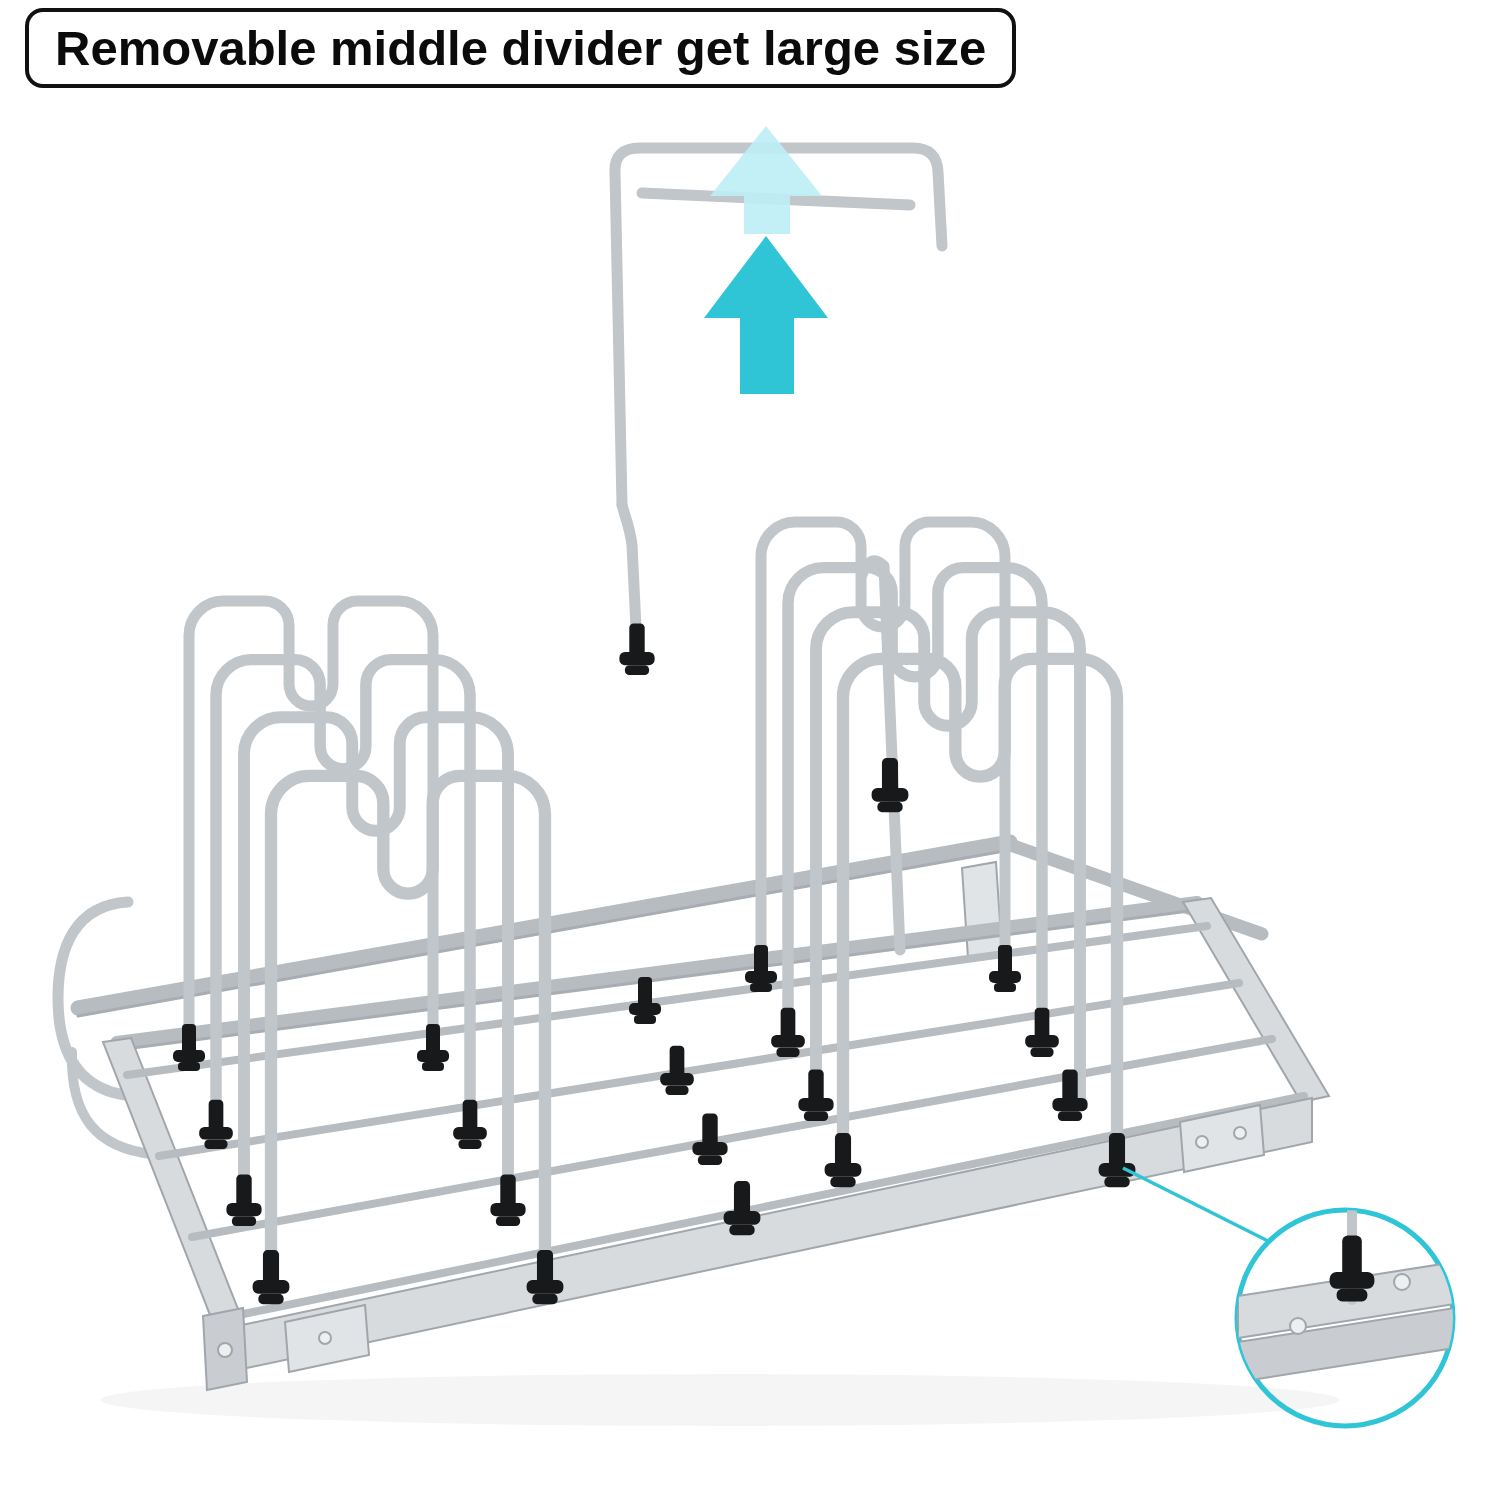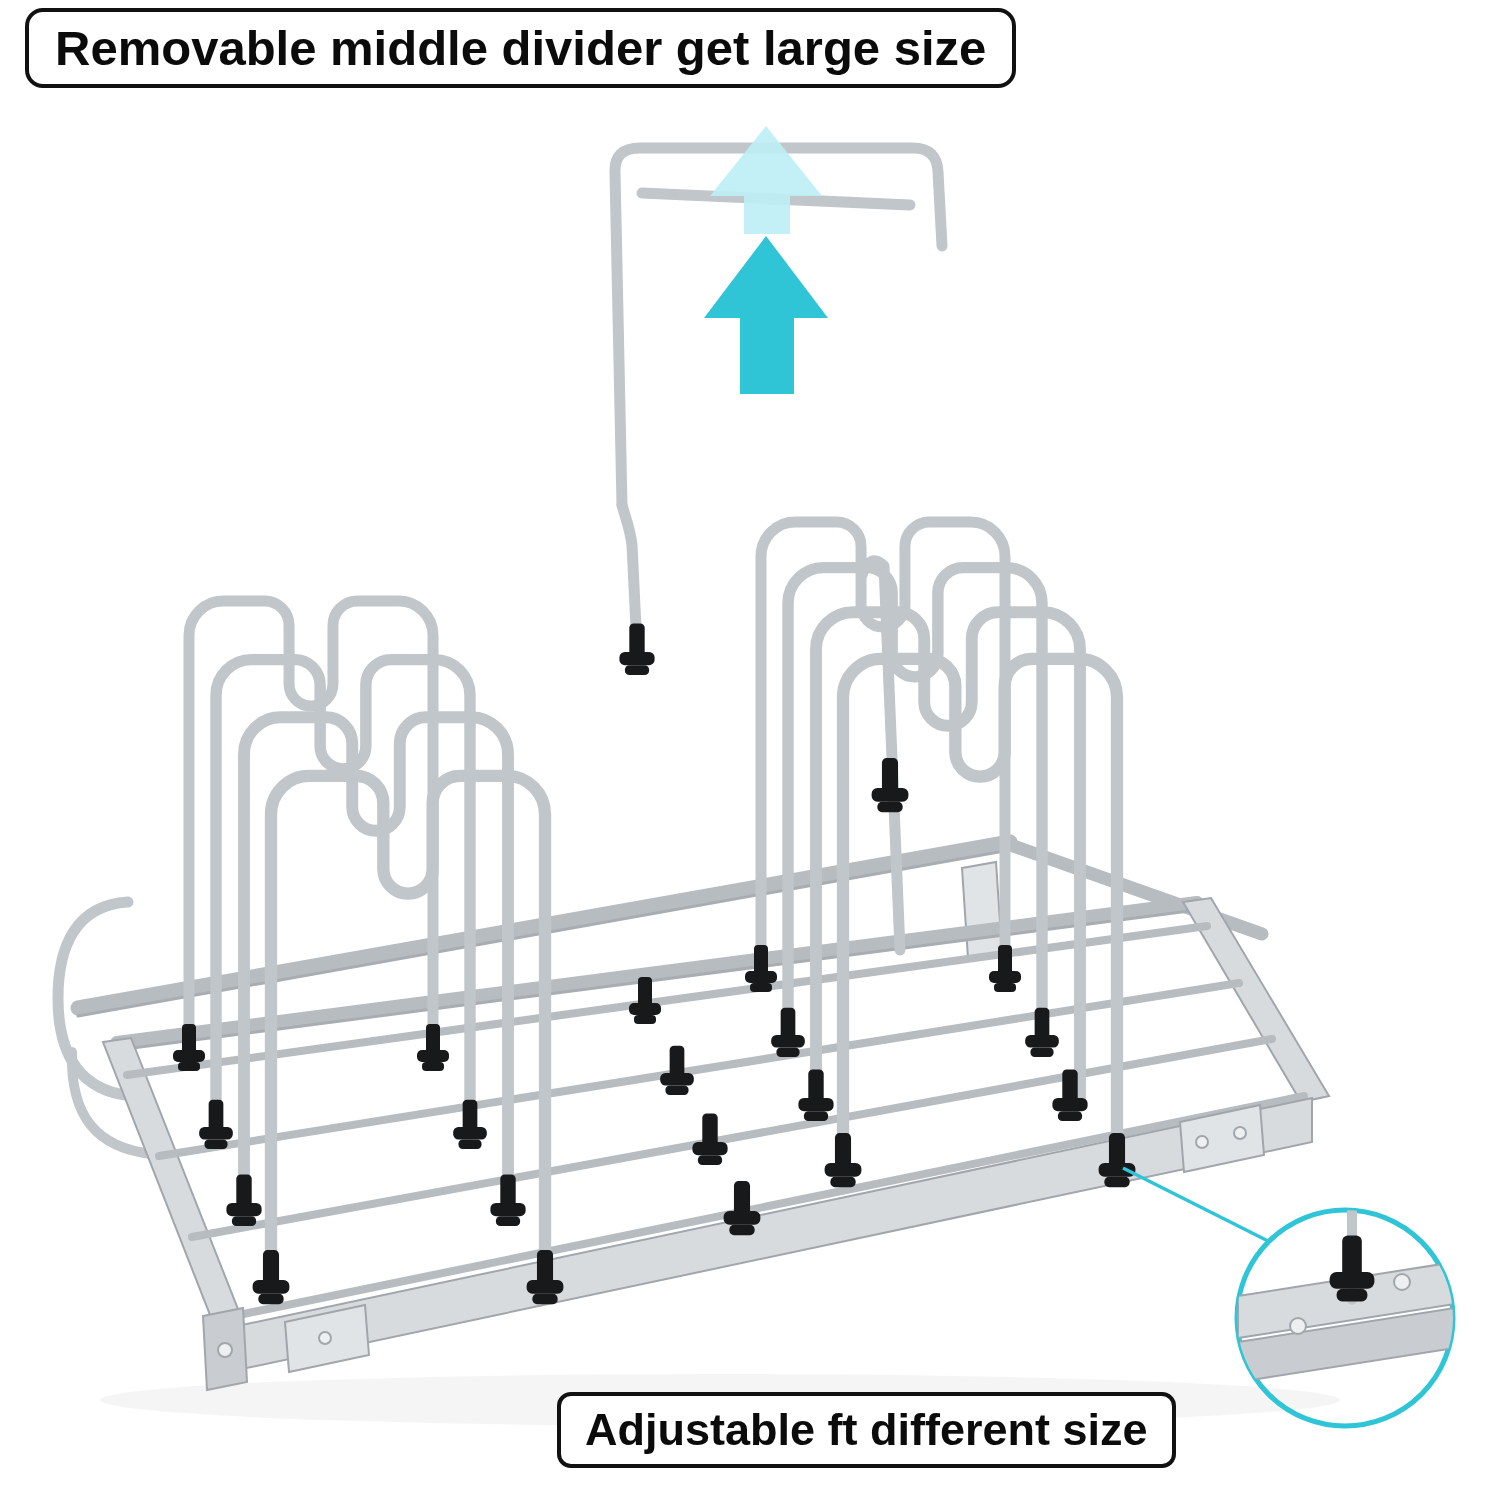--- a/index.html
+++ b/index.html
@@ -163,17 +163,14 @@
         <polygon points="1238,1296 1455,1262 1455,1304 1238,1338" class="railf"></polygon>
         <polygon points="1238,1342 1455,1308 1455,1348 1238,1382" class="railf2"></polygon>
         <circle cx="1298" cy="1326" r="8" class="screw"></circle>
         <circle cx="1402" cy="1282" r="8" class="screw"></circle>
         <line x1="1352" y1="1212" x2="1352" y2="1300" class="wire" stroke-width="10"></line>
         <use href="#clipShape" transform="translate(1352,1272) scale(1.4)" class="clipfill"></use>
       </g>
     </g>
   </svg>
 
-  <div class="callout callout-bottom">
-    <span>Adjustable ft different size</span>
-  </div>
 
 </div>
 
 </body></html>

